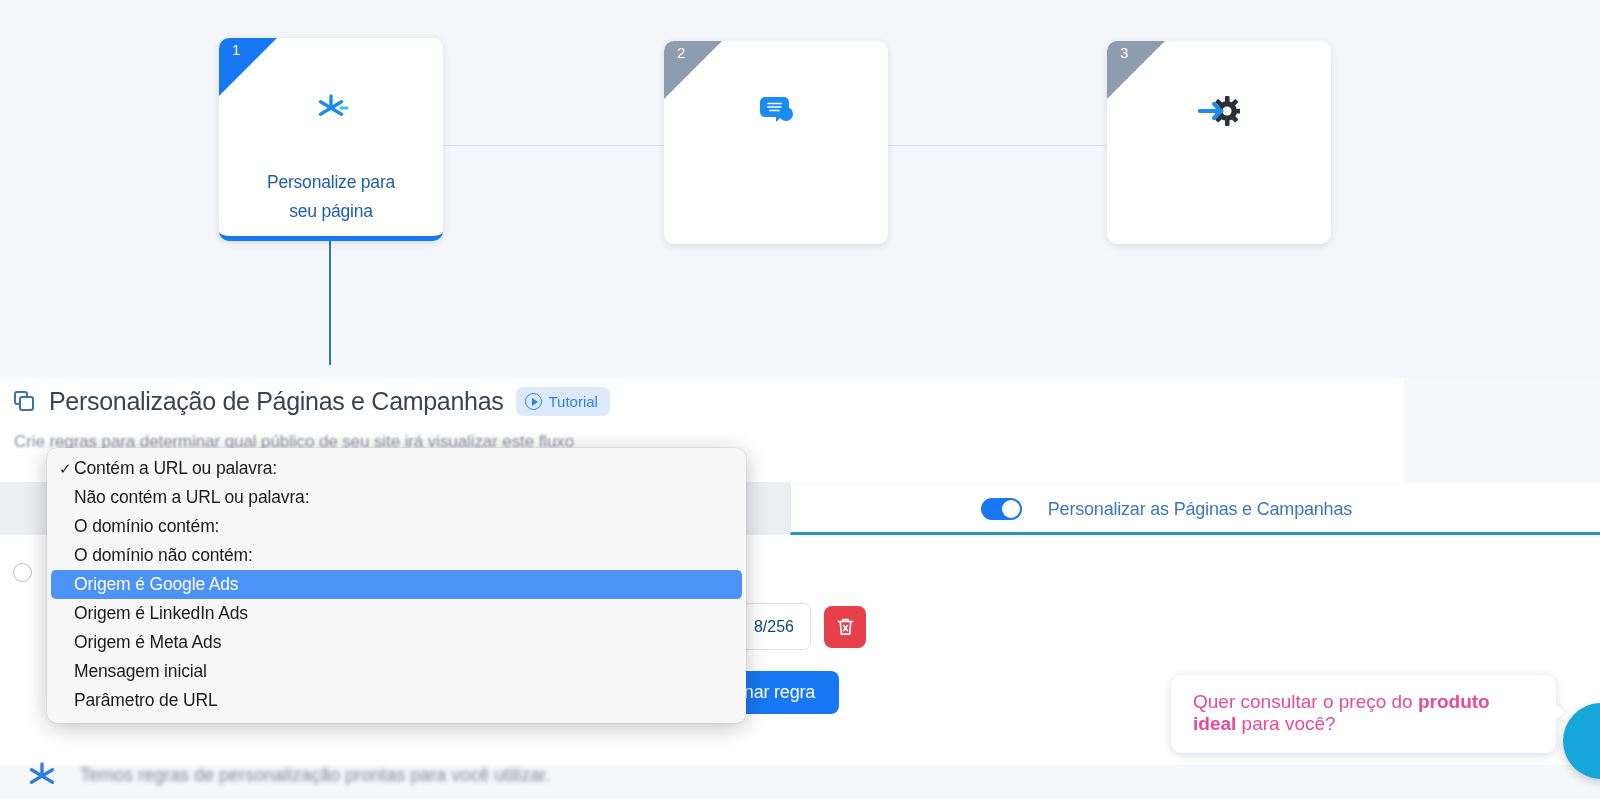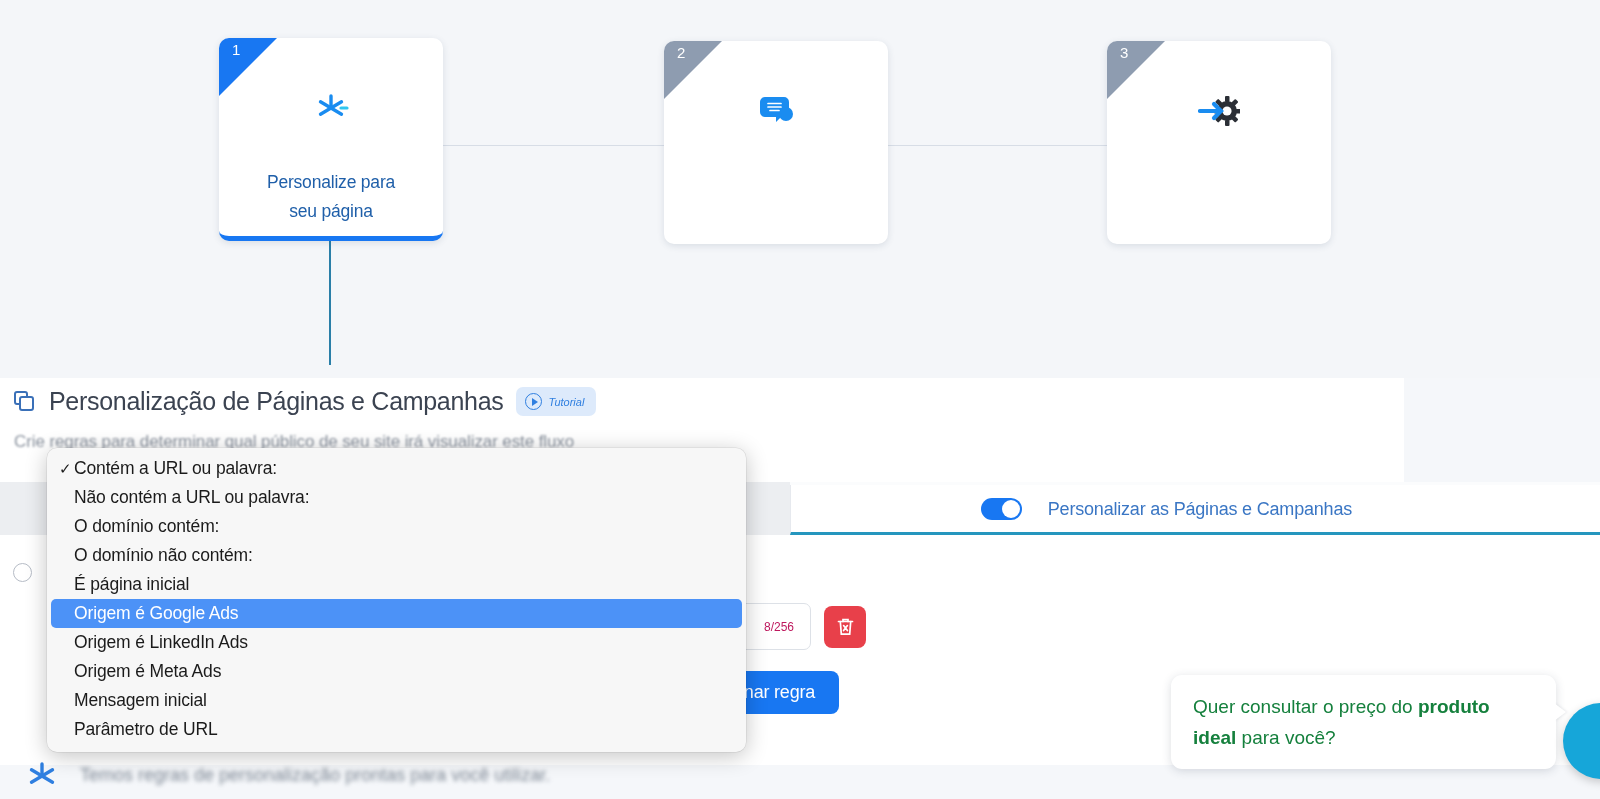--- a/index.html
+++ b/index.html
@@ -78,21 +78,21 @@
   .copy-icon .sq { position: absolute; border: 2px solid #3a70b8; border-radius: 3px; }
   .copy-icon .sq.back { left: 0; top: 0; width: 14px; height: 14px; }
   .copy-icon .sq.front { left: 5px; top: 5px; width: 15px; height: 15px; background: #fff; }
   .head-title {
     font-size: 25px; color: #3b4351; letter-spacing: -0.3px; font-weight: 400;
   }
   .tutorial-pill {
     display: inline-flex; align-items: center; gap: 6px;
     background: #ddeafb; color: #2f7fe0;
     border-radius: 7px; padding: 6px 12px 6px 9px;
-    font-size: 11px; cursor: pointer; font-style: italic;
+    font-size: 15px; cursor: pointer;
   }
   .play-circle {
     width: 17px; height: 17px; border-radius: 50%;
     border: 1.7px solid #2f7fe0; display: inline-flex;
     align-items: center; justify-content: center;
   }
   .play-circle .tri {
     width: 0; height: 0; margin-left: 2px;
     border-left: 6px solid #2f7fe0;
     border-top: 4px solid transparent;
@@ -160,21 +160,21 @@
   .text-input-wrap {
     width: 730px; height: 47px;
     border: 1px solid #dde1e7; border-radius: 7px; background: #fff;
     display: flex; align-items: center; padding: 0 0 0 14px;
   }
   .text-input-wrap input {
     flex: 1; border: none; outline: none; background: transparent;
     font-family: inherit; font-size: 18px; color: #394151;
   }
   .counter {
-    font-size: 12px; color: #be185d; padding: 0 16px 0 10px;
+    font-size: 16px; color: #0c4a6e; padding: 0 16px 0 10px;
   }
   .trash-btn {
     width: 42px; height: 42px; border-radius: 8px;
     background: #e8404a; border: none; cursor: pointer;
     display: flex; align-items: center; justify-content: center;
   }
   .add-rule-btn {
     position: absolute; left: 672px; top: 671px;
     background: #1877f2; color: #fff; border: none; cursor: pointer;
     border-radius: 8px; padding: 11px 24px;
@@ -210,21 +210,21 @@
   .dd-item.selected { background: #4c92f7; color: #ffffff; text-align: center; }
   .dd-item.selected .check { color: #ffffff; }
 
   
   .chat-bubble {
     position: absolute; left: 1171px; top: 675px;
     width: 385px; min-height: 78px;
     background: #ffffff; border-radius: 11px;
     box-shadow: 0 2px 10px rgba(40,55,80,0.17);
     padding: 16px 22px; z-index: 30;
-    font-size: 19px; line-height: 31px; color: #15803d;
+    font-size: 19px; line-height: 22px; color: #ec4899;
   }
   .chat-bubble .tail {
     position: absolute; right: -10px; top: 28px;
     width: 0; height: 0;
     border-left: 12px solid #ffffff;
     border-top: 9px solid transparent;
     border-bottom: 9px solid transparent;
     filter: drop-shadow(2px 0 1px rgba(40,55,80,0.08));
   }
   .chat-launcher {
@@ -391,24 +391,20 @@
         <span>Não contém a URL ou palavra:</span>
       </div>
     <div class="dd-item">
         <span class="check"></span>
         <span>O domínio contém:</span>
       </div>
     <div class="dd-item">
         <span class="check"></span>
         <span>O domínio não contém:</span>
       </div>
-    <div class="dd-item">
-        <span class="check"></span>
-        <span>É página inicial</span>
-      </div>
     <div class="dd-item selected">
         <span class="check"></span>
         <span>Origem é Google Ads</span>
       </div>
     <div class="dd-item">
         <span class="check"></span>
         <span>Origem é LinkedIn Ads</span>
       </div>
     <div class="dd-item">
         <span class="check"></span>

